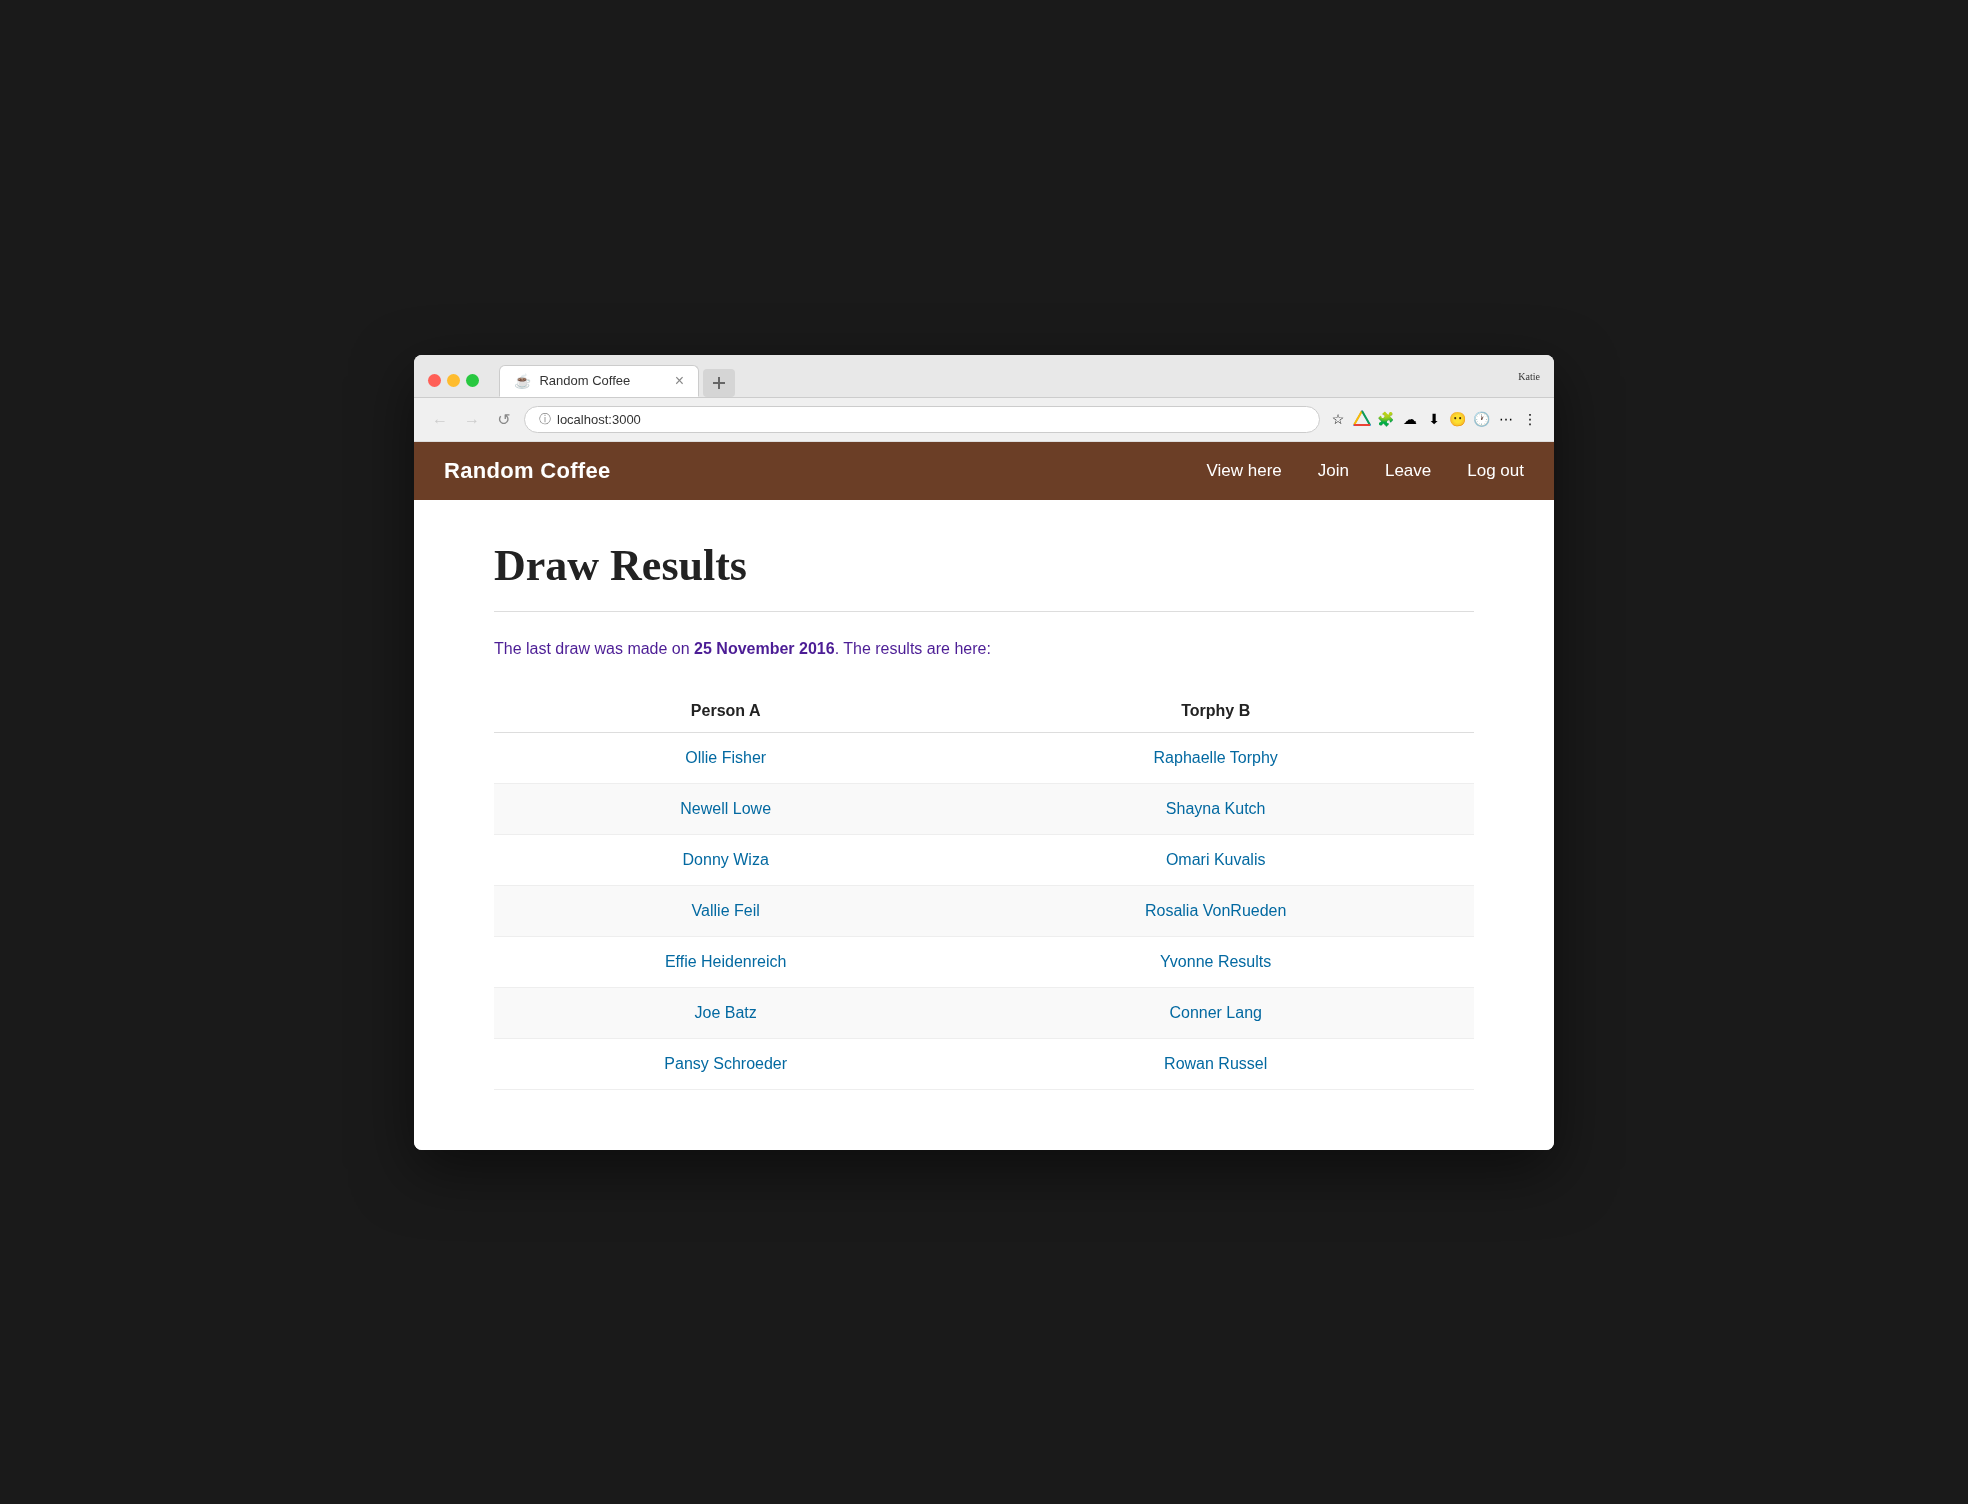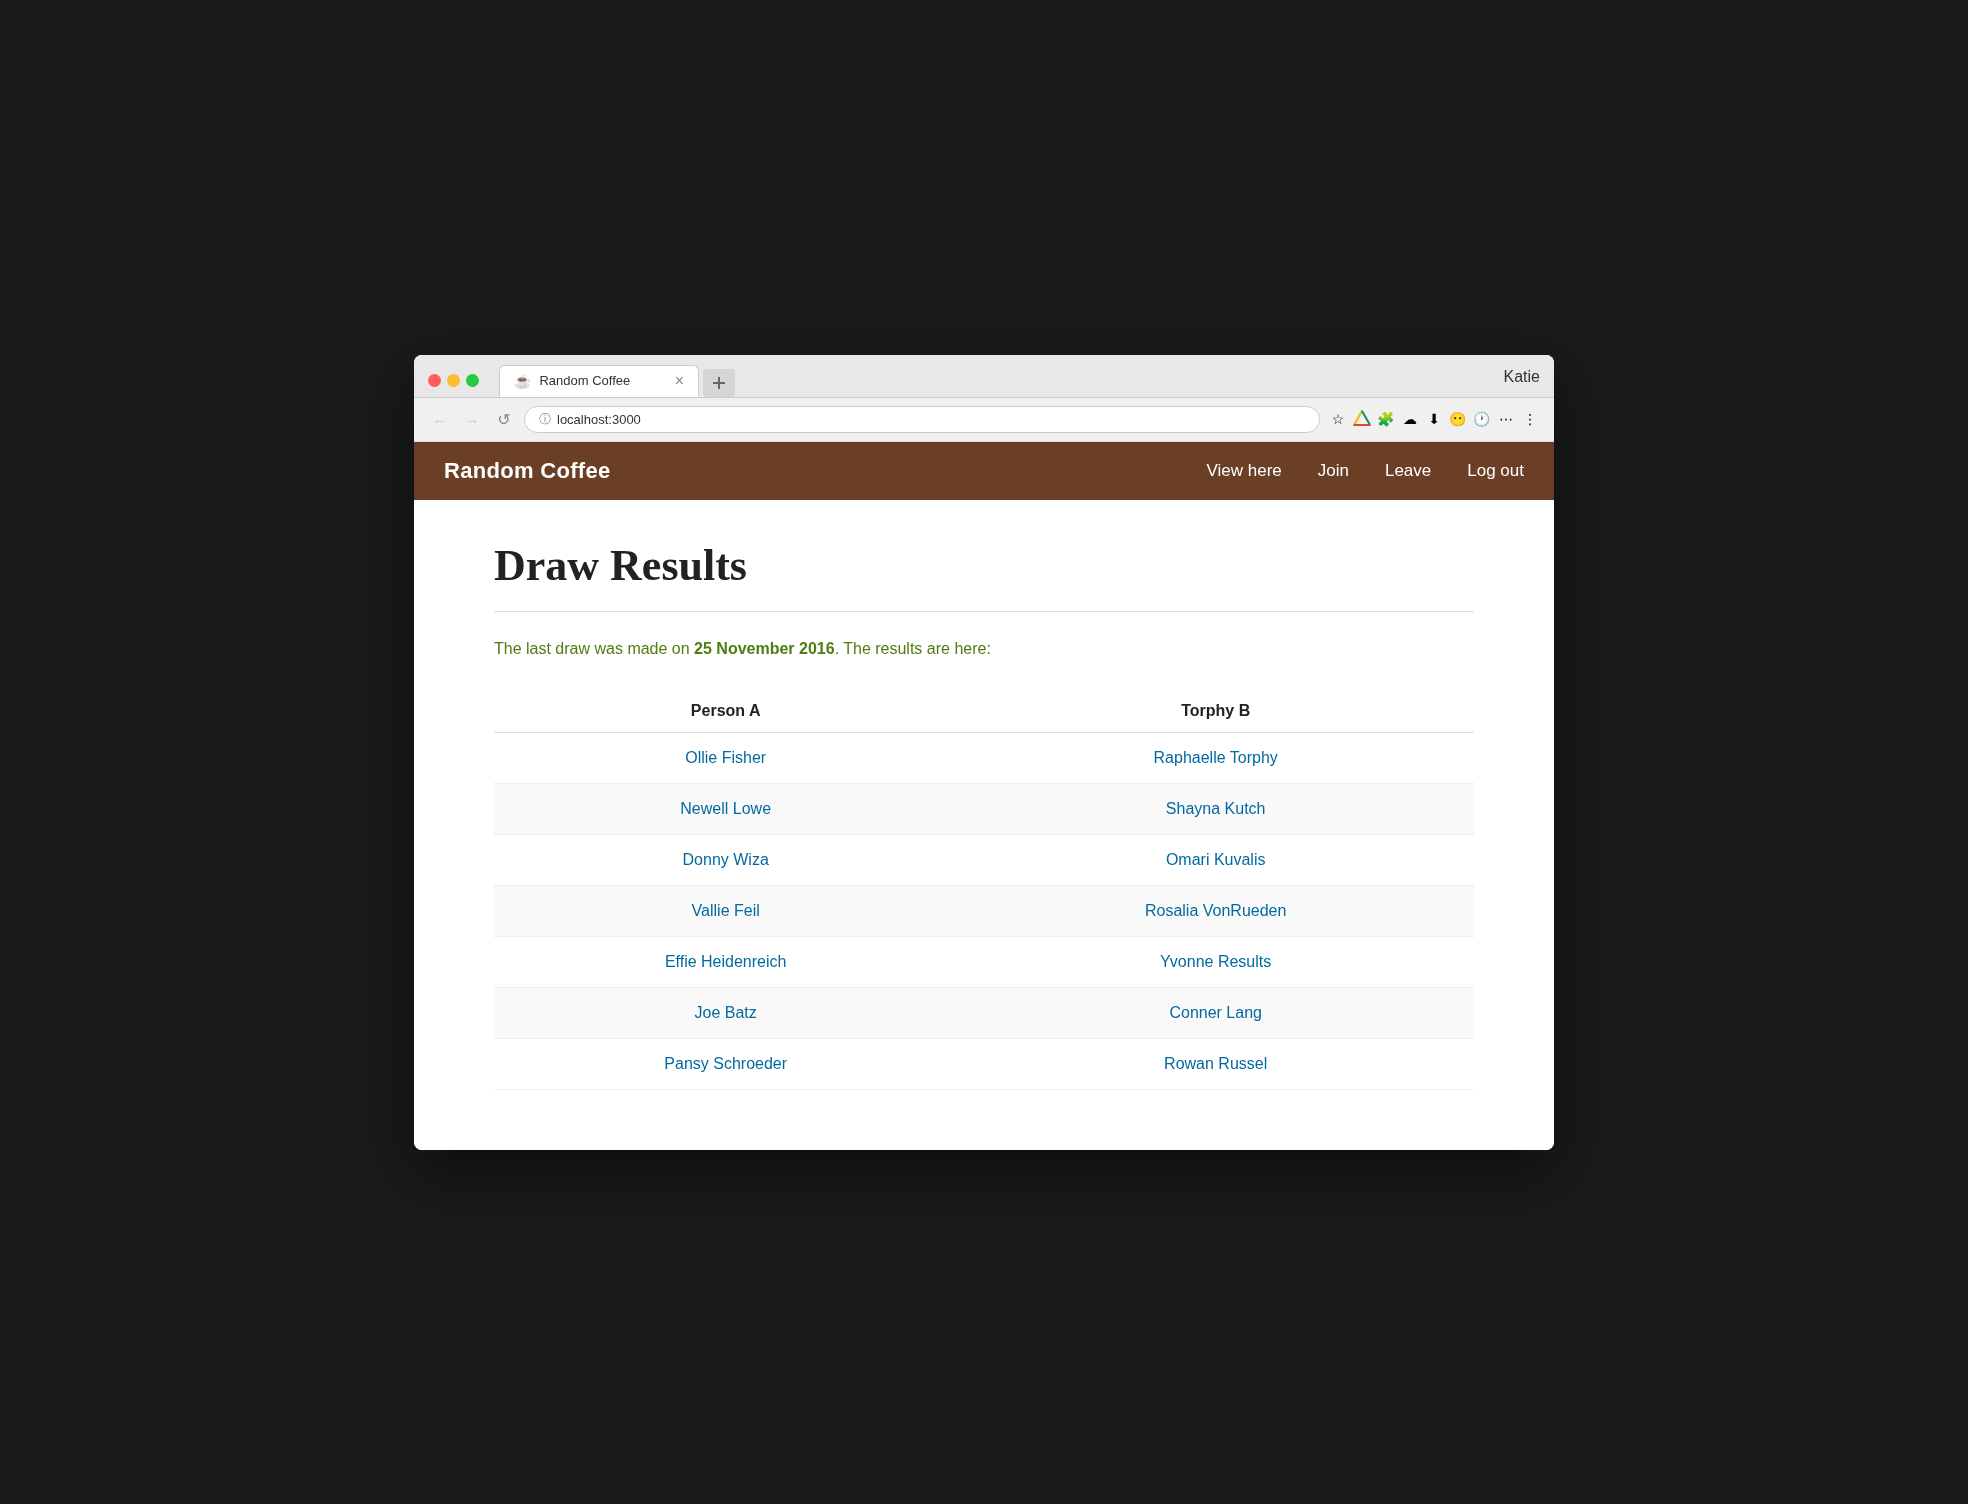--- a/index.html
+++ b/index.html
@@ -85,24 +85,25 @@
       display: flex;
       align-items: center;
       justify-content: center;
       margin-left: 4px;
       font-size: 14px;
       color: #666;
       cursor: pointer;
     }
 
     .browser-user {
-      font-size: 16px;
+      font-size: 10px;
       color: #333;
       margin-left: auto;
       padding-bottom: 8px;
+      font-family: Liberation Serif, serif;
     }
 
     .browser-addressbar {
       background: #f0f0f0;
       padding: 8px 14px;
       display: flex;
       align-items: center;
       gap: 8px;
       border-bottom: 1px solid #ddd;
     }
@@ -197,21 +198,21 @@
     }
 
     .divider {
       border: none;
       border-top: 1px solid #ddd;
       margin-bottom: 28px;
     }
 
     .draw-info {
       font-size: 16px;
-      color: #4d7c0f;
+      color: #4c1d95;
       margin-bottom: 32px;
     }
 
     .draw-info strong {
       font-weight: bold;
     }
 
     .results-table {
       width: 100%;
       border-collapse: collapse;

